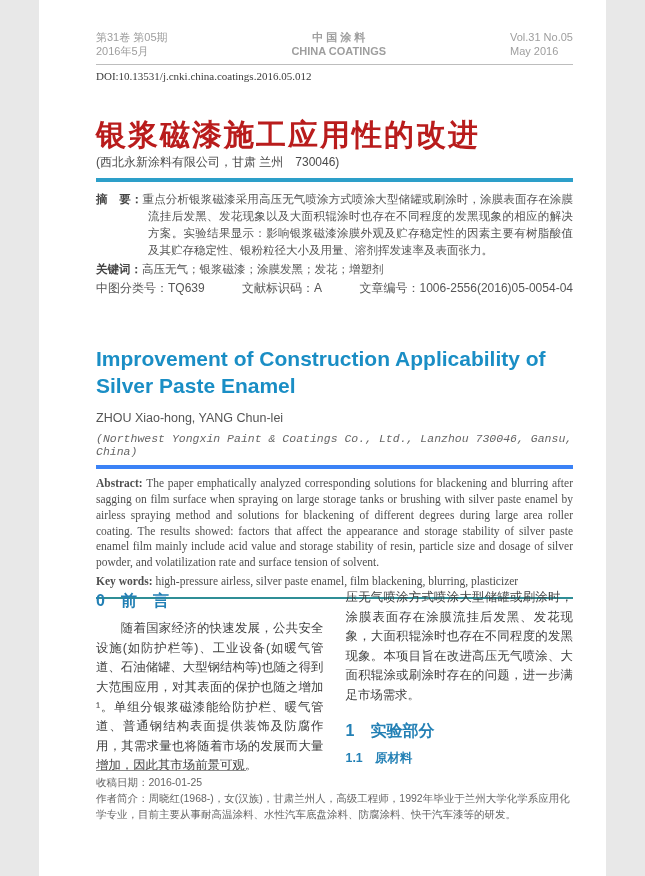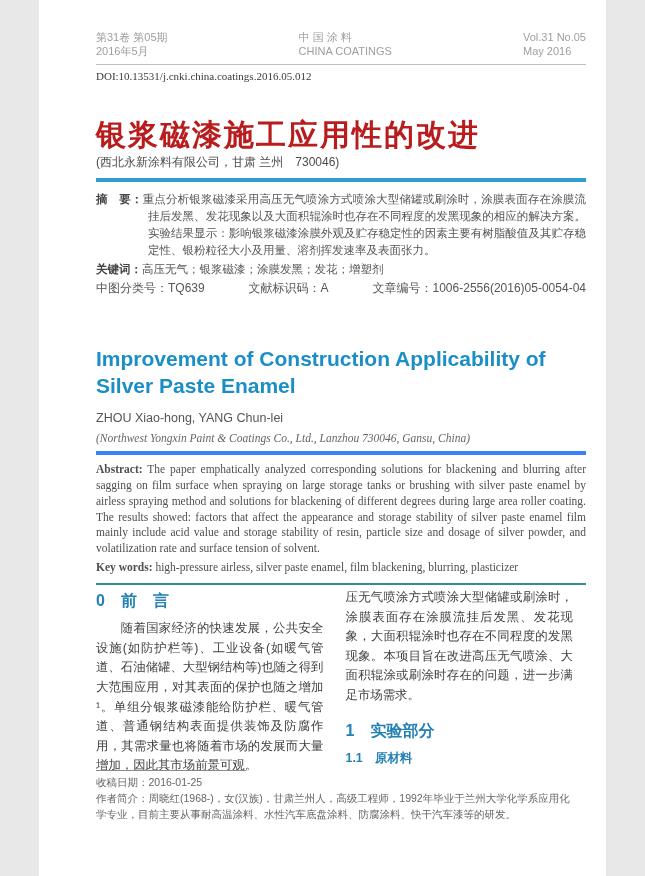--- a/index.html
+++ b/index.html
@@ -1,42 +1,42 @@
 <!DOCTYPE html>
 <html><head>
 <meta charset="utf-8">
 <style>
   html,body{margin:0;padding:0;background:#e8e8e8;}
   .page{
     width:567px;height:876px;position:relative;margin:0 auto;
     background:#ffffff;box-sizing:border-box;
-    padding:30px 20px 0 57px;overflow:hidden;
+    padding:30px 33px 0 57px;overflow:hidden;
     font-family:"Liberation Sans","DejaVu Sans",sans-serif;color:#3c3c3c;
   }
   
   .header{display:flex;justify-content:space-between;align-items:flex-start;
     font-size:11px;color:#9e9e9e;line-height:1.3;
     border-bottom:1px solid #bdbdbd;padding-bottom:5px;}
-  .h-center{}
+  .h-center{text-align:center;font-weight:bold;}
   .h-right{}
   .doi{margin-top:5px;font-size:11px;color:#3a3a3a;font-family:"Liberation Serif",serif;}
   
   .title-cn{margin:36px 0 0;font-size:30px;color:#b91c1c;font-weight:700;letter-spacing:2px;line-height:1.1;}
   .authors-cn{margin-top:13px;font-size:12px;color:#4a4a4a;}
   .affil-cn{margin-top:3px;font-size:12px;color:#4a4a4a;}
   .bar-blue{margin-top:7px;height:4px;background:#2d9fc9;}
   .abstract-cn{margin-top:9px;font-size:11.5px;line-height:1.5;color:#555;
     padding-left:52px;text-indent:-52px;text-align:justify;}
   .lbl-cn{font-weight:700;color:#444;}
   .keywords-cn{margin-top:2px;font-size:11.5px;color:#555;}
   .class-row{margin-top:3px;display:flex;justify-content:space-between;font-size:12px;color:#555;}
   
   .title-en{margin:48px 0 0;font-size:21px;line-height:1.32;color:#1a8ec5;font-weight:700;max-width:552px;}
   .authors-en{margin-top:11px;font-size:12.5px;color:#555;}
-  .affil-en{margin-top:7px;font-size:11.5px;font-style:italic;color:#666;font-family:Liberation Serif, serif;}
+  .affil-en{margin-top:7px;font-size:11.5px;font-style:italic;color:#666;font-family:Liberation Mono, monospace;}
   .en-abstract-block{margin-top:7px;border-top:4px solid #3b82f6;padding-top:7px;
     font-family:"Liberation Serif",serif;font-size:11.5px;line-height:1.38;color:#4f4f4f;text-align:justify;}
   .lbl-en{font-weight:700;}
   .keywords-en{margin-top:3px;}
   .rule-teal{margin-top:7px;height:2px;background:#2f8e96;}
   
   .columns{position:absolute;left:57px;right:33px;top:588px;height:184px;overflow:hidden;
     display:flex;gap:22px;font-size:12.4px;line-height:1.58;color:#3f3f3f;text-align:justify;}
   .col{flex:1;min-width:0;}
   .sec-heading{margin:0 0 6px;font-size:16px;color:#2380b5;font-weight:700;}

